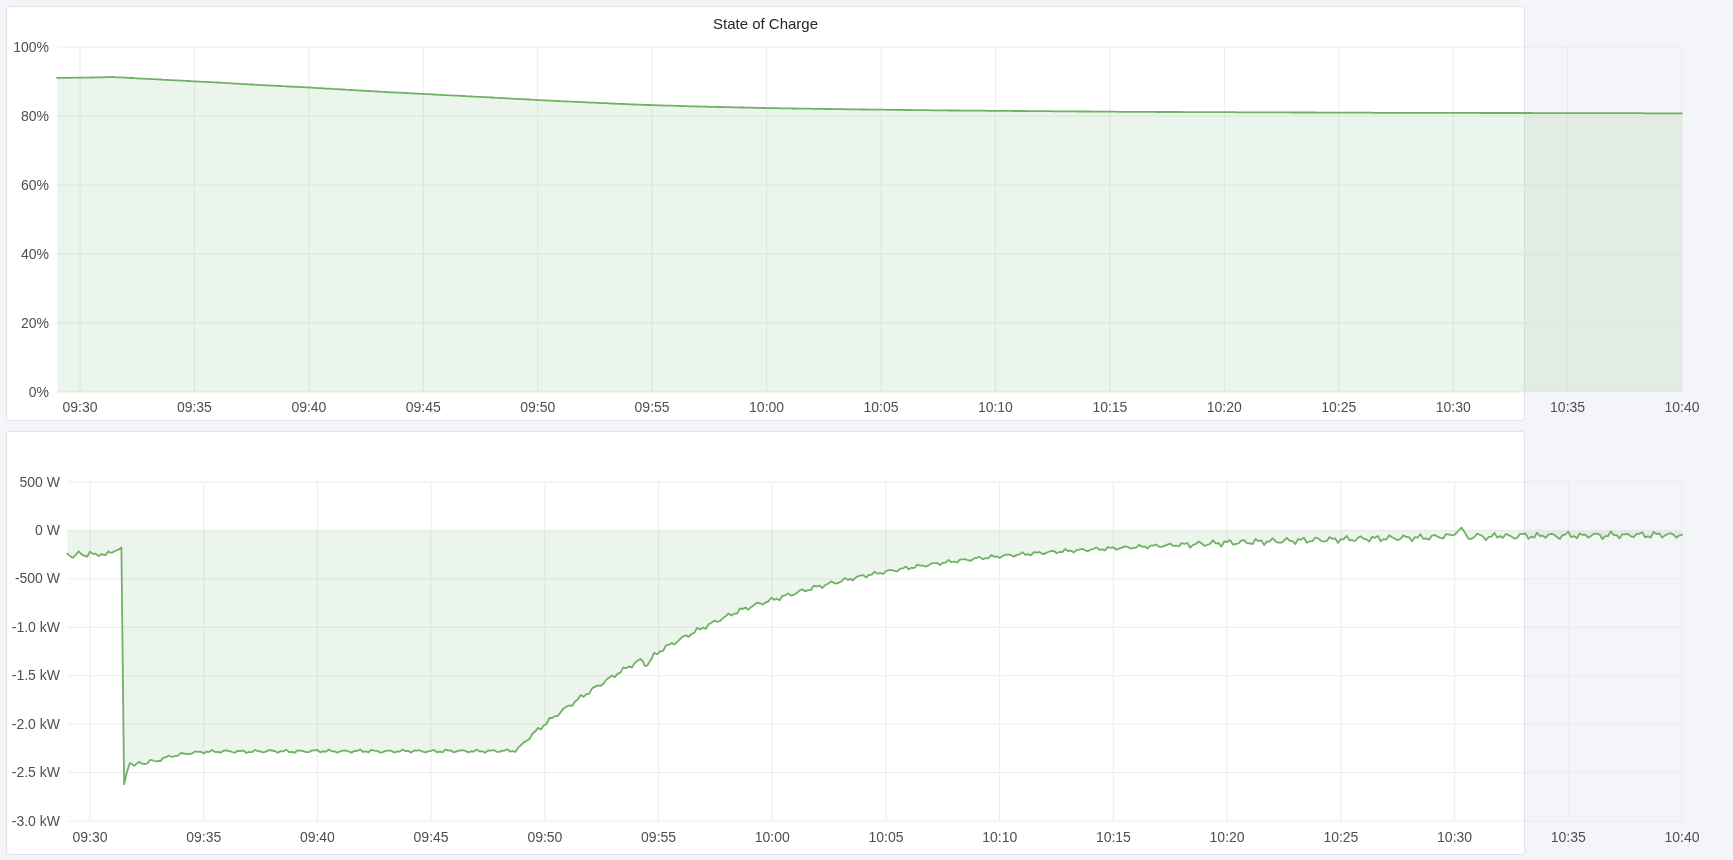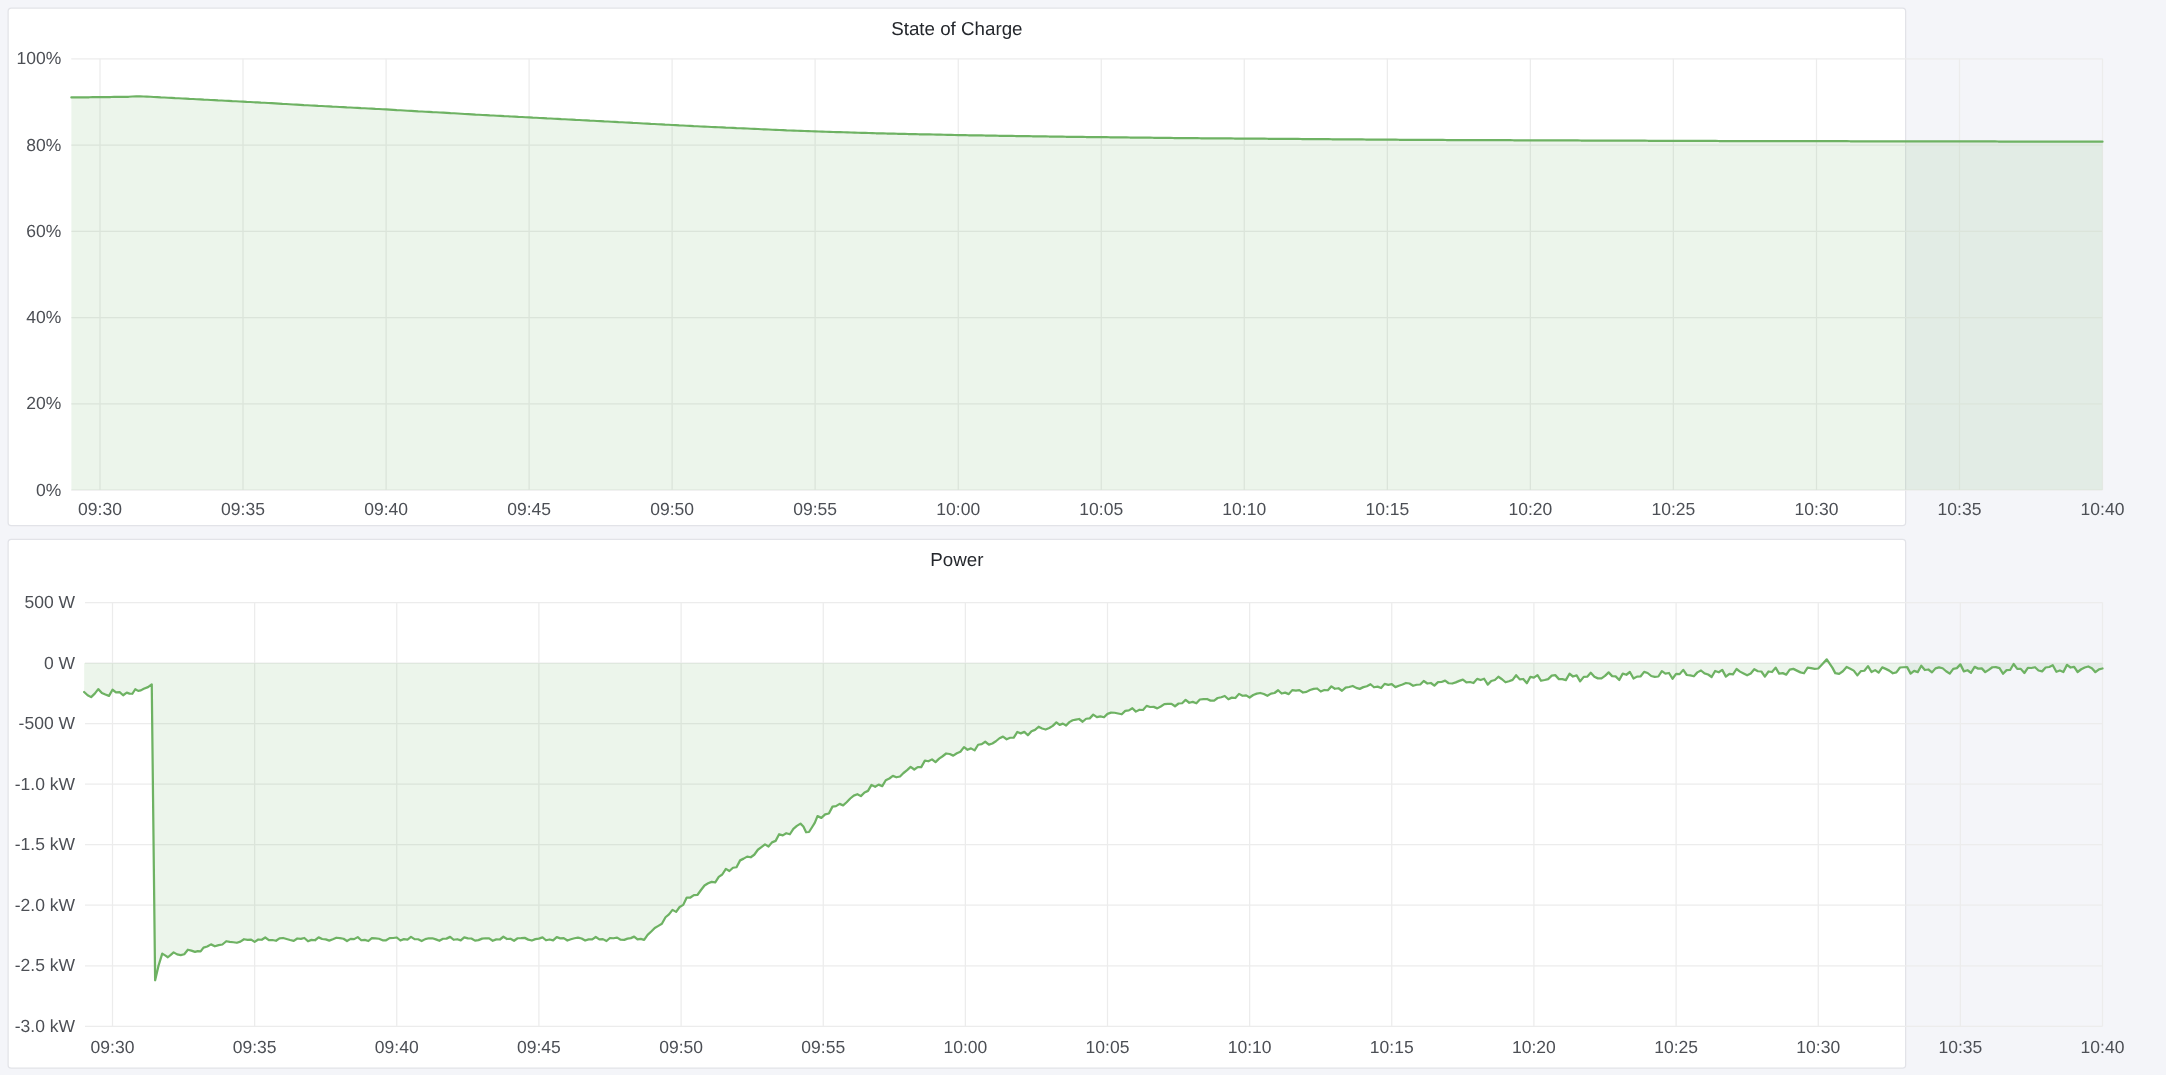--- a/index.html
+++ b/index.html
@@ -74,21 +74,20 @@
       <text x="1102.9" y="405" text-anchor="middle" font-size="14" fill="#4c4f55">10:15</text>
       <text x="1217.3" y="405" text-anchor="middle" font-size="14" fill="#4c4f55">10:20</text>
       <text x="1331.7" y="405" text-anchor="middle" font-size="14" fill="#4c4f55">10:25</text>
       <text x="1446.2" y="405" text-anchor="middle" font-size="14" fill="#4c4f55">10:30</text>
       <text x="1560.6" y="405" text-anchor="middle" font-size="14" fill="#4c4f55">10:35</text>
       <text x="1675.0" y="405" text-anchor="middle" font-size="14" fill="#4c4f55">10:40</text>
     </svg>
 </div>
 
 <div class="panel" id="panel-power">
-  <div class="panel-title">Power</div>
   <svg class="chart" id="svg-power" width="1719" height="422">
       <line x1="61" x2="1675" y1="50.0" y2="50.0" stroke="#ececec" stroke-width="1"></line>
       <line x1="61" x2="1675" y1="98.4" y2="98.4" stroke="#ececec" stroke-width="1"></line>
       <line x1="61" x2="1675" y1="146.9" y2="146.9" stroke="#ececec" stroke-width="1"></line>
       <line x1="61" x2="1675" y1="195.3" y2="195.3" stroke="#ececec" stroke-width="1"></line>
       <line x1="61" x2="1675" y1="243.7" y2="243.7" stroke="#ececec" stroke-width="1"></line>
       <line x1="61" x2="1675" y1="292.1" y2="292.1" stroke="#ececec" stroke-width="1"></line>
       <line x1="61" x2="1675" y1="340.6" y2="340.6" stroke="#ececec" stroke-width="1"></line>
       <line x1="61" x2="1675" y1="389.0" y2="389.0" stroke="#ececec" stroke-width="1"></line>
       <line x1="83.0" x2="83.0" y1="50" y2="389" stroke="#ececec" stroke-width="1"></line>

